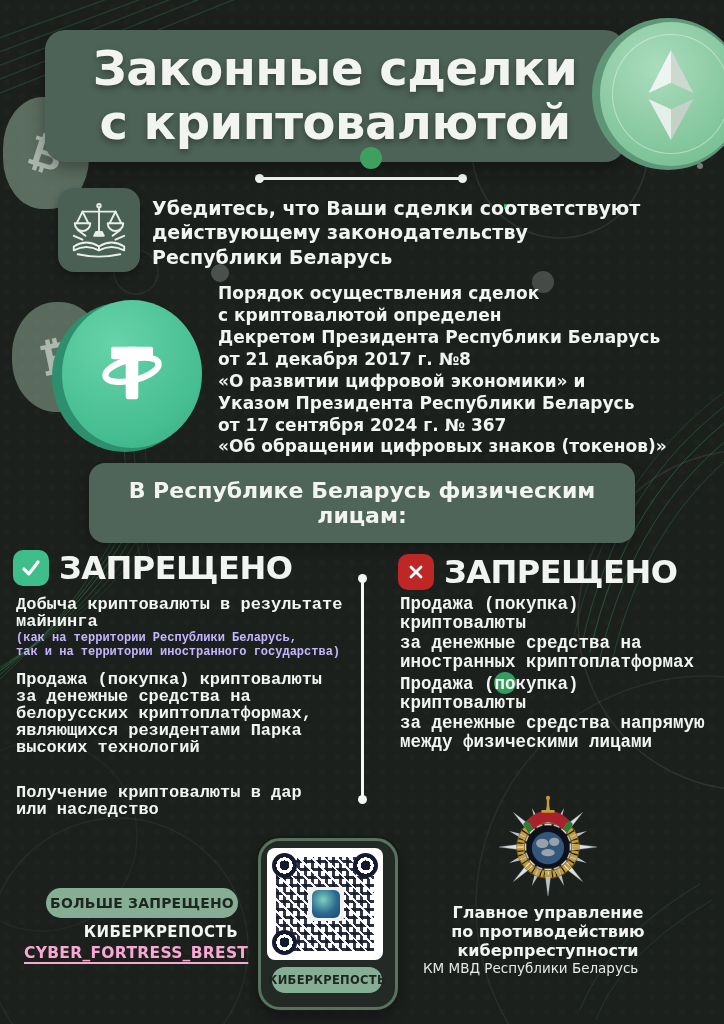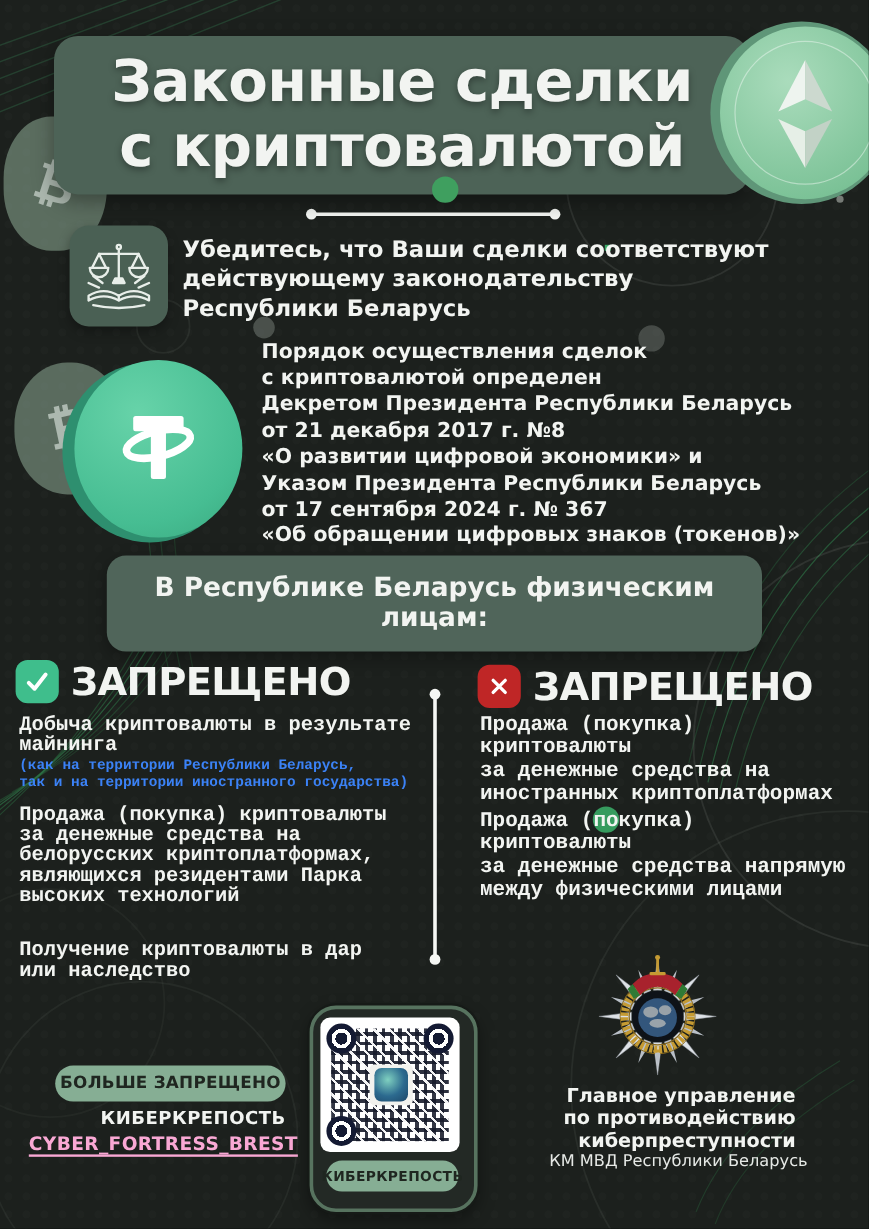--- a/index.html
+++ b/index.html
@@ -72,21 +72,21 @@
   .head-icon{width:36px;height:36px;border-radius:10px;display:flex;align-items:center;justify-content:center;flex:0 0 auto;}
   .head-icon.ok{background:#3fbe8c;}
   .head-icon.no{background:#bf2626;}
   .head-label{font-size:32px;font-weight:800;letter-spacing:-.5px;}
   .allowed-head{left:13px;top:549px;}
   .forbidden-head{left:398px;top:553px;}
   .al-item,.fb-item{left:16px;width:344px;font-family:Liberation Mono, monospace;}
   .fb-item{left:400px;width:315px;z-index:2;}
   .item-text{font-size:17px;font-weight:700;line-height:1.0;}
   .fb-item .item-text{font-size:17.5px;line-height:1.1;}
-  .item-note{font-size:12px;font-weight:700;line-height:1.15;margin-top:2px;color:#3b82f6;}
+  .item-note{font-size:12px;font-weight:700;line-height:1.15;margin-top:2px;color:#c4b5fd;}
 
   
   .more-pill{left:46px;top:888px;width:192px;height:30px;background:#86ae94;border-radius:16px;
     display:flex;align-items:center;justify-content:center;}
   .more-pill span{font-size:14px;font-weight:800;color:#1f2620;letter-spacing:.2px;}
   .tg-block{left:24px;top:924px;width:214px;text-align:right;line-height:1.18;}
   .tg-line1{font-size:15px;font-weight:600;}
   .tg-line2{font-size:15px;font-weight:800;letter-spacing:.4px;}
   .tg-handle{font-size:15.5px;font-weight:800;letter-spacing:.3px;
     text-decoration:underline;text-underline-offset:4px;text-decoration-thickness:2px;display:inline-block;margin-top:2px;}
@@ -104,22 +104,22 @@
     background:radial-gradient(circle, #141a33 0 5px, #ffffff 5px 8.2px, #141a33 8.2px 12.5px);}
   .qr-logo-bg{position:absolute;left:41px;top:39px;width:36px;height:34px;background:#f2f2ee;border-radius:4px;}
   .qr-logo{position:absolute;left:45px;top:42px;width:28px;height:28px;border-radius:6px;
     background:radial-gradient(circle at 40% 35%, #7fd0c0, #2c6a8f 55%, #1d4668);}
   .qr-pill{position:absolute;left:11px;top:126px;width:110px;height:26px;background:#86ae94;border-radius:13px;
     display:flex;align-items:center;justify-content:center;}
   .qr-pill span{font-size:11.5px;font-weight:800;color:#1f2620;letter-spacing:.3px;}
 
   
   .emblem{left:495px;top:795px;width:106px;height:104px;}
-  .org-name{left:433px;top:903px;width:230px;text-align:right;font-size:16px;font-weight:800;line-height:1.2;}
-  .org-sub{left:423px;top:960px;width:250px;text-align:right;font-size:13.5px;font-weight:400;color:#e6e9e6;}
+  .org-name{left:433px;top:903px;width:230px;text-align:center;font-size:16px;font-weight:800;line-height:1.2;}
+  .org-sub{left:423px;top:960px;width:250px;text-align:left;font-size:13.5px;font-weight:400;color:#e6e9e6;}
 
   .z1{z-index:1}.z2{z-index:2}.z3{z-index:3}
 </style>
 </head>
 <body>
 
 <div id="poster">
 
   <svg id="decor" viewBox="0 0 724 1024" width="724" height="1024">
     <g stroke="#2c5a3e" fill="none" stroke-width="1.2" opacity=".55">

